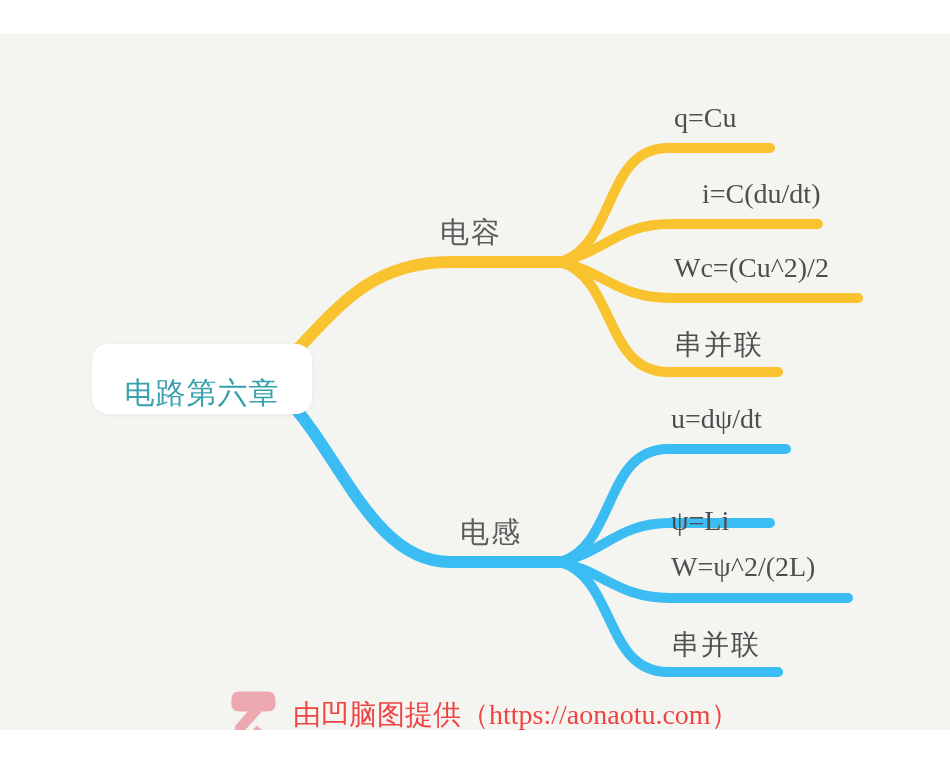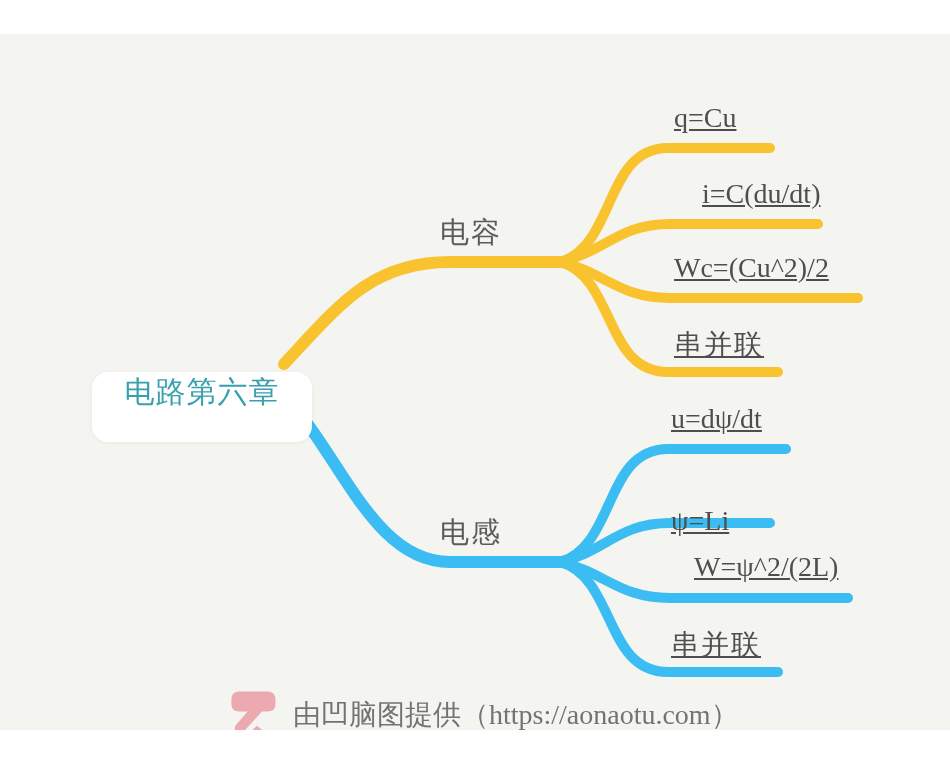--- a/index.html
+++ b/index.html
@@ -12,42 +12,41 @@
     background:#f4f5f1;z-index:0;
   }
   .edges{position:absolute;left:0;top:0;width:950px;height:762px;z-index:1;}
   .edges path{fill:none;stroke-linecap:round;stroke-linejoin:round;}
   .strip{position:absolute;left:0;width:950px;background:#ffffff;z-index:40;}
   .strip-top{top:0;height:34px;}
   .strip-bottom{top:730px;height:32px;}
   .node-root{
     position:absolute;left:92px;top:344px;width:220px;height:70px;
     background:#ffffff;border-radius:16px;z-index:10;
-    display:flex;align-items:flex-start;justify-content:center;
+    display:flex;align-items:flex-end;justify-content:center;
     font-size:30px;color:#39A0AE;letter-spacing:1px;
     box-shadow:0 1px 5px rgba(0,0,0,0.05);
-    margin-top:28px;
   }
   .branch-label{
     position:absolute;z-index:5;font-size:29px;color:#5B5B5B;
     white-space:nowrap;letter-spacing:2px;
   }
   .leaf-label{
     position:absolute;z-index:5;white-space:nowrap;
     font-family:"Liberation Serif","DejaVu Serif",serif;
-    font-size:28px;color:#4E4E4E;text-decoration:underline;
+    font-size:28px;color:#4E4E4E;
   }
   .leaf-label.cjk{letter-spacing:2px;}
   .watermark{
     position:absolute;left:226px;top:686px;z-index:5;
     display:flex;align-items:center;gap:13px;
   }
   .watermark-text{
     font-family:"Liberation Serif","DejaVu Serif",serif;
-    font-size:28px;color:#737373;white-space:nowrap;
+    font-size:28px;color:#ef4444;white-space:nowrap;
   }
 </style>
 </head>
 <body>
 
 <div class="page">
 
   <div class="gray-canvas"></div>
 
   <svg class="edges" viewBox="0 0 950 762">
@@ -63,30 +62,30 @@
     <path stroke-width="10" d="M560 562 C605 552 618 523 670 523 L770 523" stroke="#3BBCF2"></path>
     <path stroke-width="10" d="M560 562 C605 572 618 598 670 598 L848 598" stroke="#3BBCF2"></path>
     <path stroke-width="10" d="M560 562 C616 578 604 672 668 672 L778 672" stroke="#3BBCF2"></path>
   </svg>
 
   <div class="node-root">
     <span>电路第六章</span>
   </div>
 
   <div class="branch-label" style="left:440px;top:213px;text-align:right;">电容</div>
-  <div class="branch-label" style="left:440px;top:513px;">电感</div>
+  <div class="branch-label" style="left:460px;top:513px;">电感</div>
 
   <div class="leaf-label" style="left:674px;top:102px;">q=Cu</div>
   <div class="leaf-label" style="left:702px;top:178px;">i=C(du/dt)</div>
   <div class="leaf-label" style="left:674px;top:252px;text-align:right;">Wc=(Cu^2)/2</div>
   <div class="leaf-label cjk" style="left:674px;top:326px;">串并联</div>
 
   <div class="leaf-label" style="left:671px;top:403px;">u=dψ/dt</div>
   <div class="leaf-label" style="left:671px;top:505px;">ψ=Li</div>
-  <div class="leaf-label" style="left:694px;top:551px;">W=ψ^2/(2L)</div>
+  <div class="leaf-label" style="left:671px;top:551px;">W=ψ^2/(2L)</div>
   <div class="leaf-label cjk" style="left:671px;top:626px;">串并联</div>
 
   <div class="watermark">
     <svg width="54" height="58" viewBox="0 0 60 64">
       <path fill="#ECA9AF" d="M15 6 H46 Q55 6 55 15 V20 Q55 28 46 28 H40 L20 50 Q16 54 12 51 Q8 48 11 43 L24 28 H15 Q6 28 6 20 V15 Q6 6 15 6 Z"></path>
       <path fill="#ECA9AF" d="M34 44 L50 56 Q53 59 50 62 H36 Q30 62 30 55 V48 Z"></path>
     </svg>
     <span class="watermark-text">由凹脑图提供（https://aonaotu.com）</span>
   </div>
 

